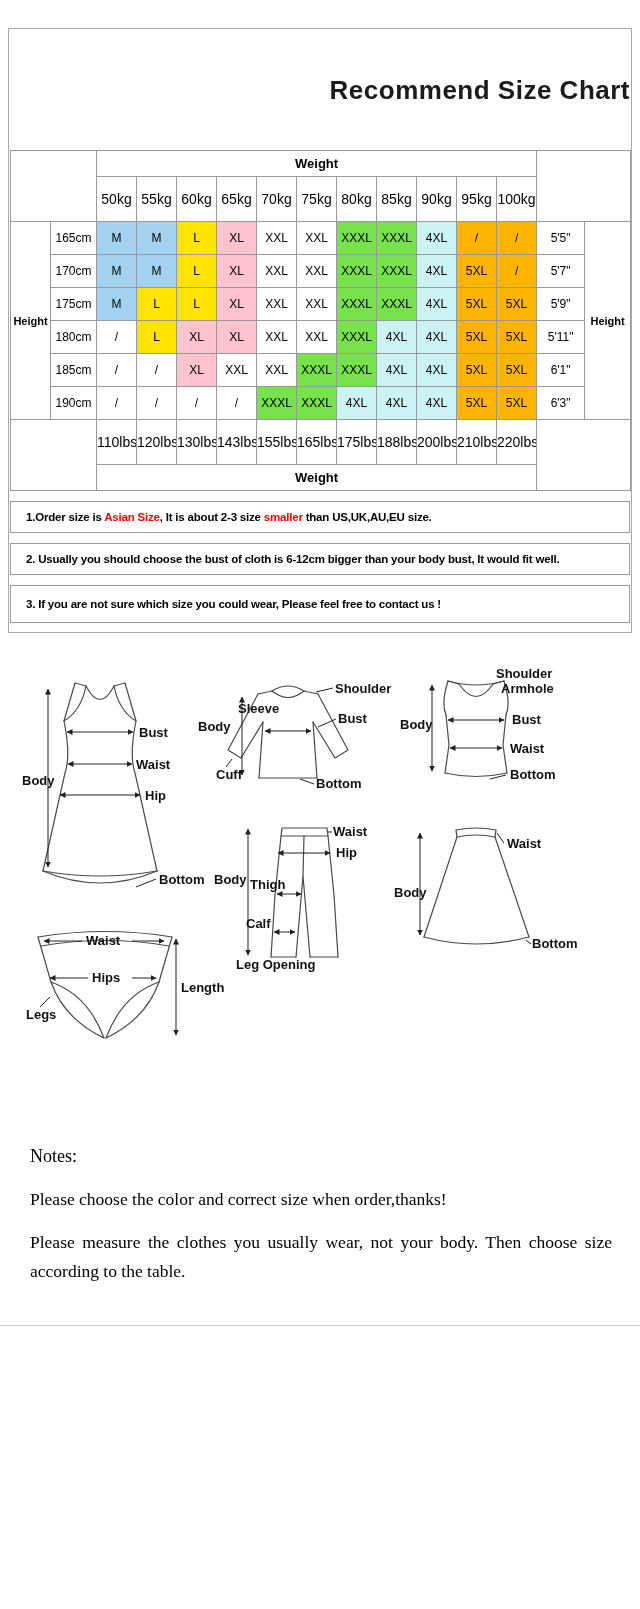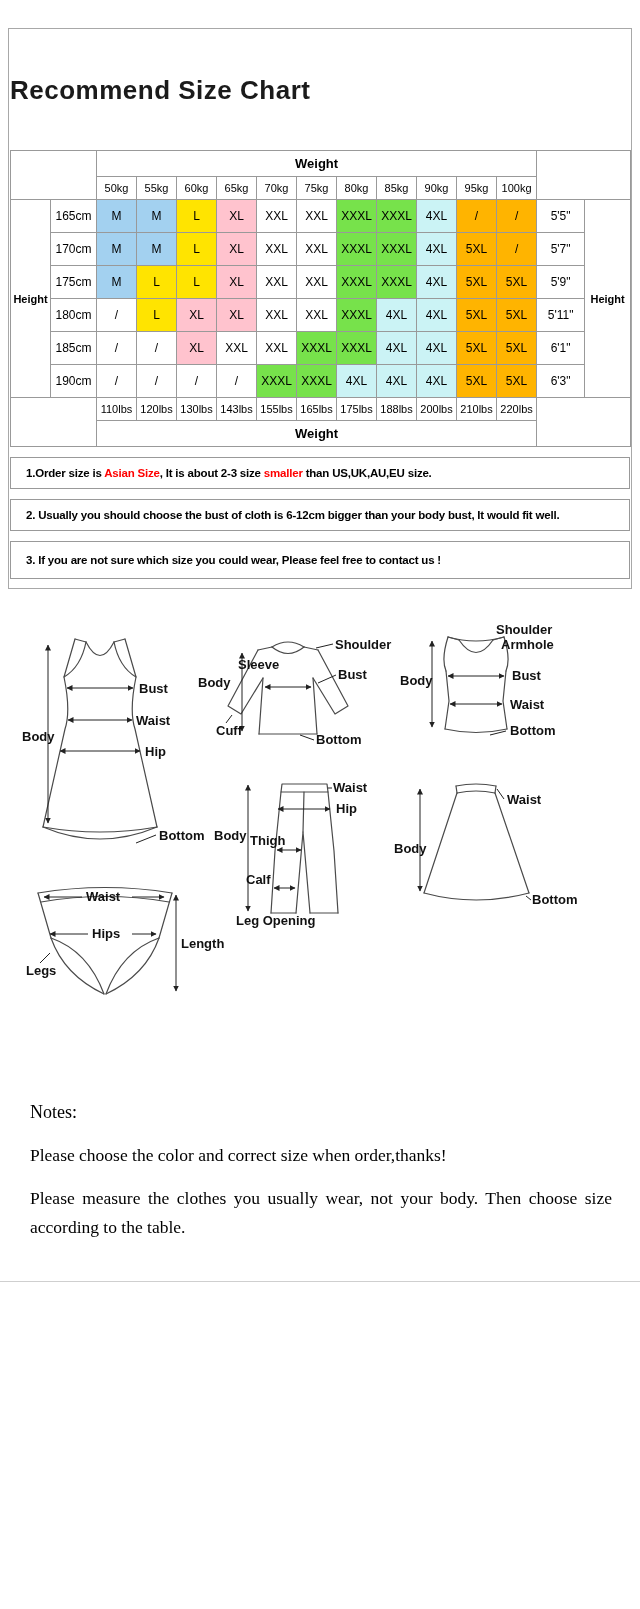--- a/index.html
+++ b/index.html
@@ -5,30 +5,30 @@
   * { box-sizing: border-box; }
   html,body { margin:0; padding:0; }
   body {
     width:640px; min-height:1609px; background:#ffffff;
     font-family:"Liberation Sans", sans-serif; color:#000;
   }
 
   
   .chart-box { margin:28px 8px 0; border:1px solid #a8a8a8; padding:0 1px 9px; background:#fff; }
   .chart-title {
-    text-align:left; font-size:26px; font-weight:bold; color:#1b1b1b;
+    text-align:right; font-size:26px; font-weight:bold; color:#1b1b1b;
     margin:46px 0 44px; letter-spacing:.5px;
   }
   table.size-table {
     width:100%; border-collapse:collapse; table-layout:fixed;
     text-align:center; font-size:12px; color:#000;margin-top:36px;
   }
   table.size-table td { border:1px solid #999; height:33px; padding:0; overflow:hidden; }
   tr.hdr td { height:26px; font-weight:bold; font-size:13px; }
-  tr.kg td, tr.lbs td { height:23px; font-size:11px; }
+  tr.kg td, tr.lbs td { height:45px; font-size:14px; }
   td.side-hdr { font-weight:bold; font-size:11px; }
   td.blank { background:#fff; }
 
   .note-box {
     border:1px solid #999; margin:10px 0 0; padding:9px 4px 9px 15px;
     font-size:11.5px; font-weight:bold; letter-spacing:-.2px; color:#000; background:#fff;
   }
   .note-box:last-child { padding-top:12px; padding-bottom:12px; }
   .red { color:#ff0000; }
 

